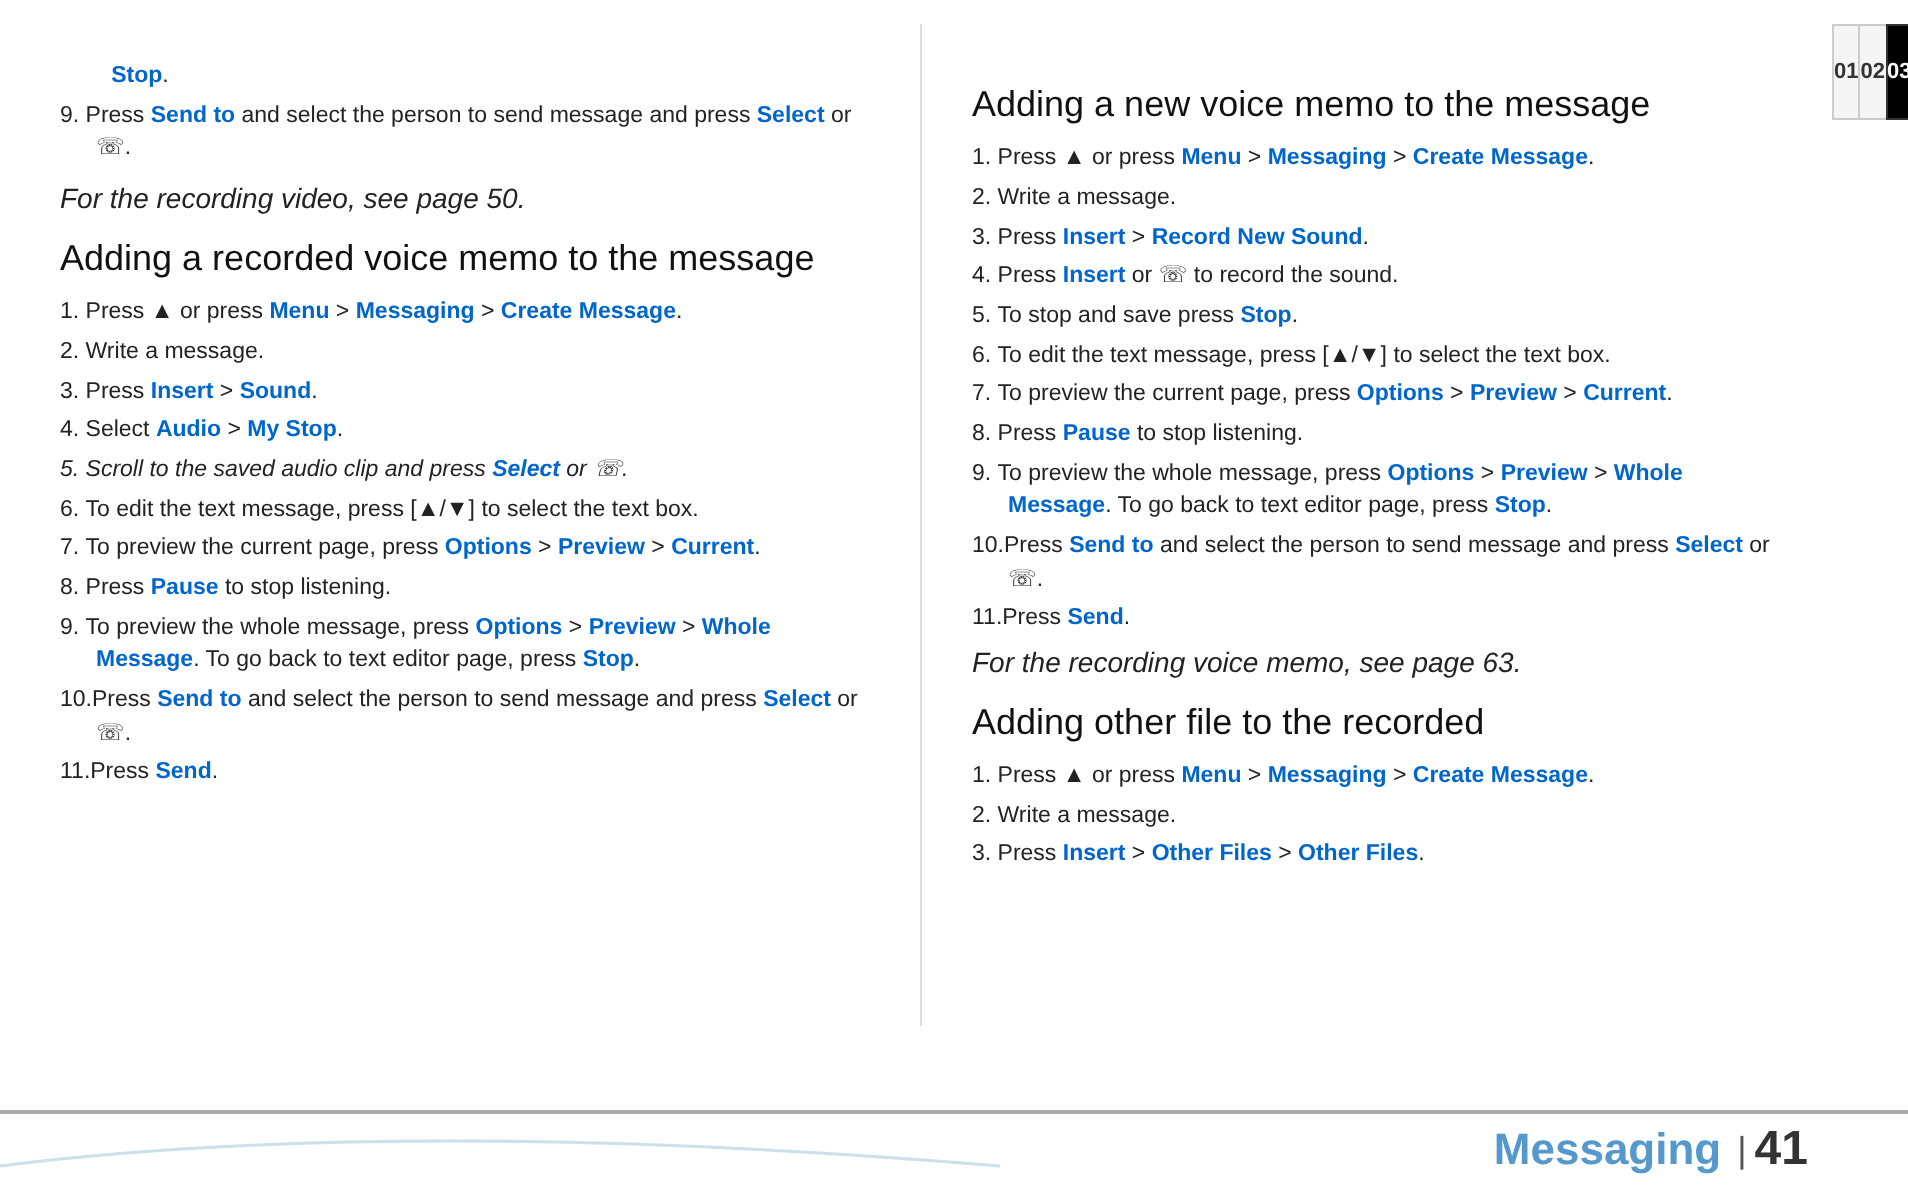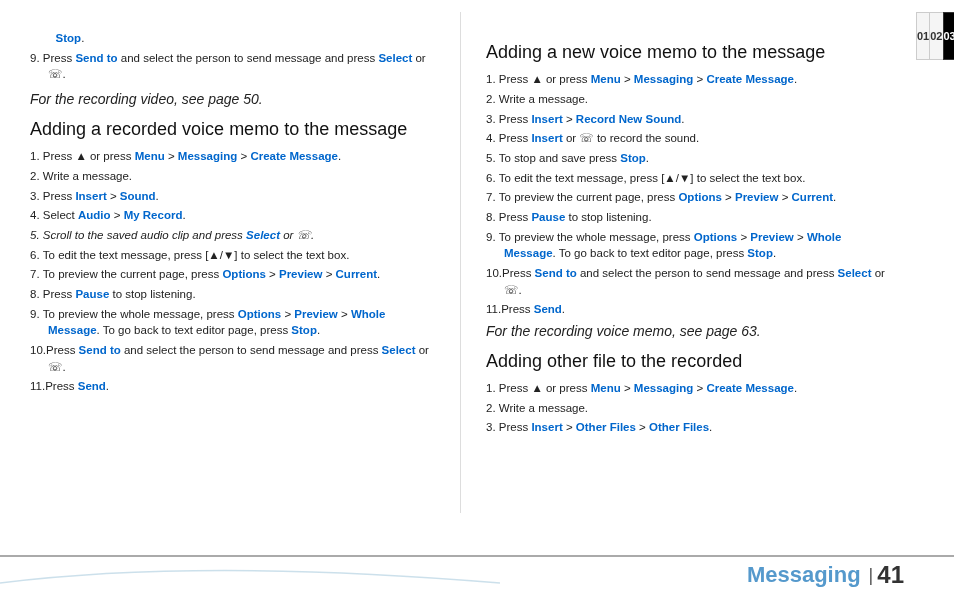--- a/index.html
+++ b/index.html
@@ -151,21 +151,21 @@
       <li style="padding-left:18px; text-indent:-18px; margin-bottom:3px;">
         1.&nbsp;Press ▲ or press <span class="highlight">Menu</span> &gt; <span class="highlight">Messaging</span> &gt; <span class="highlight">Create Message</span>.
       </li>
       <li style="padding-left:18px; text-indent:-18px; margin-bottom:3px;">
         2.&nbsp;Write a message.
       </li>
       <li style="padding-left:18px; text-indent:-18px; margin-bottom:3px;">
         3.&nbsp;Press <span class="highlight">Insert</span> &gt; <span class="highlight">Sound</span>.
       </li>
       <li style="padding-left:18px; text-indent:-18px; margin-bottom:3px;">
-        4.&nbsp;Select <span class="highlight">Audio</span> &gt; <span class="highlight">My Record</span>.
+        4.&nbsp;Select <span class="highlight">Audio</span> &gt; <span class="highlight">My Stop</span>.
       </li>
       <li style="padding-left:18px; text-indent:-18px; margin-bottom:3px;font-style:italic;">
         5.&nbsp;Scroll to the saved audio clip and press <span class="highlight">Select</span> or ☏.
       </li>
       <li style="padding-left:18px; text-indent:-18px; margin-bottom:3px;">
         6.&nbsp;To edit the text message, press [▲/▼] to select the text box.
       </li>
       <li style="padding-left:18px; text-indent:-18px; margin-bottom:3px;">
         7.&nbsp;To preview the current page, press <span class="highlight">Options</span> &gt; <span class="highlight">Preview</span> &gt; <span class="highlight">Current</span>.
       </li>

